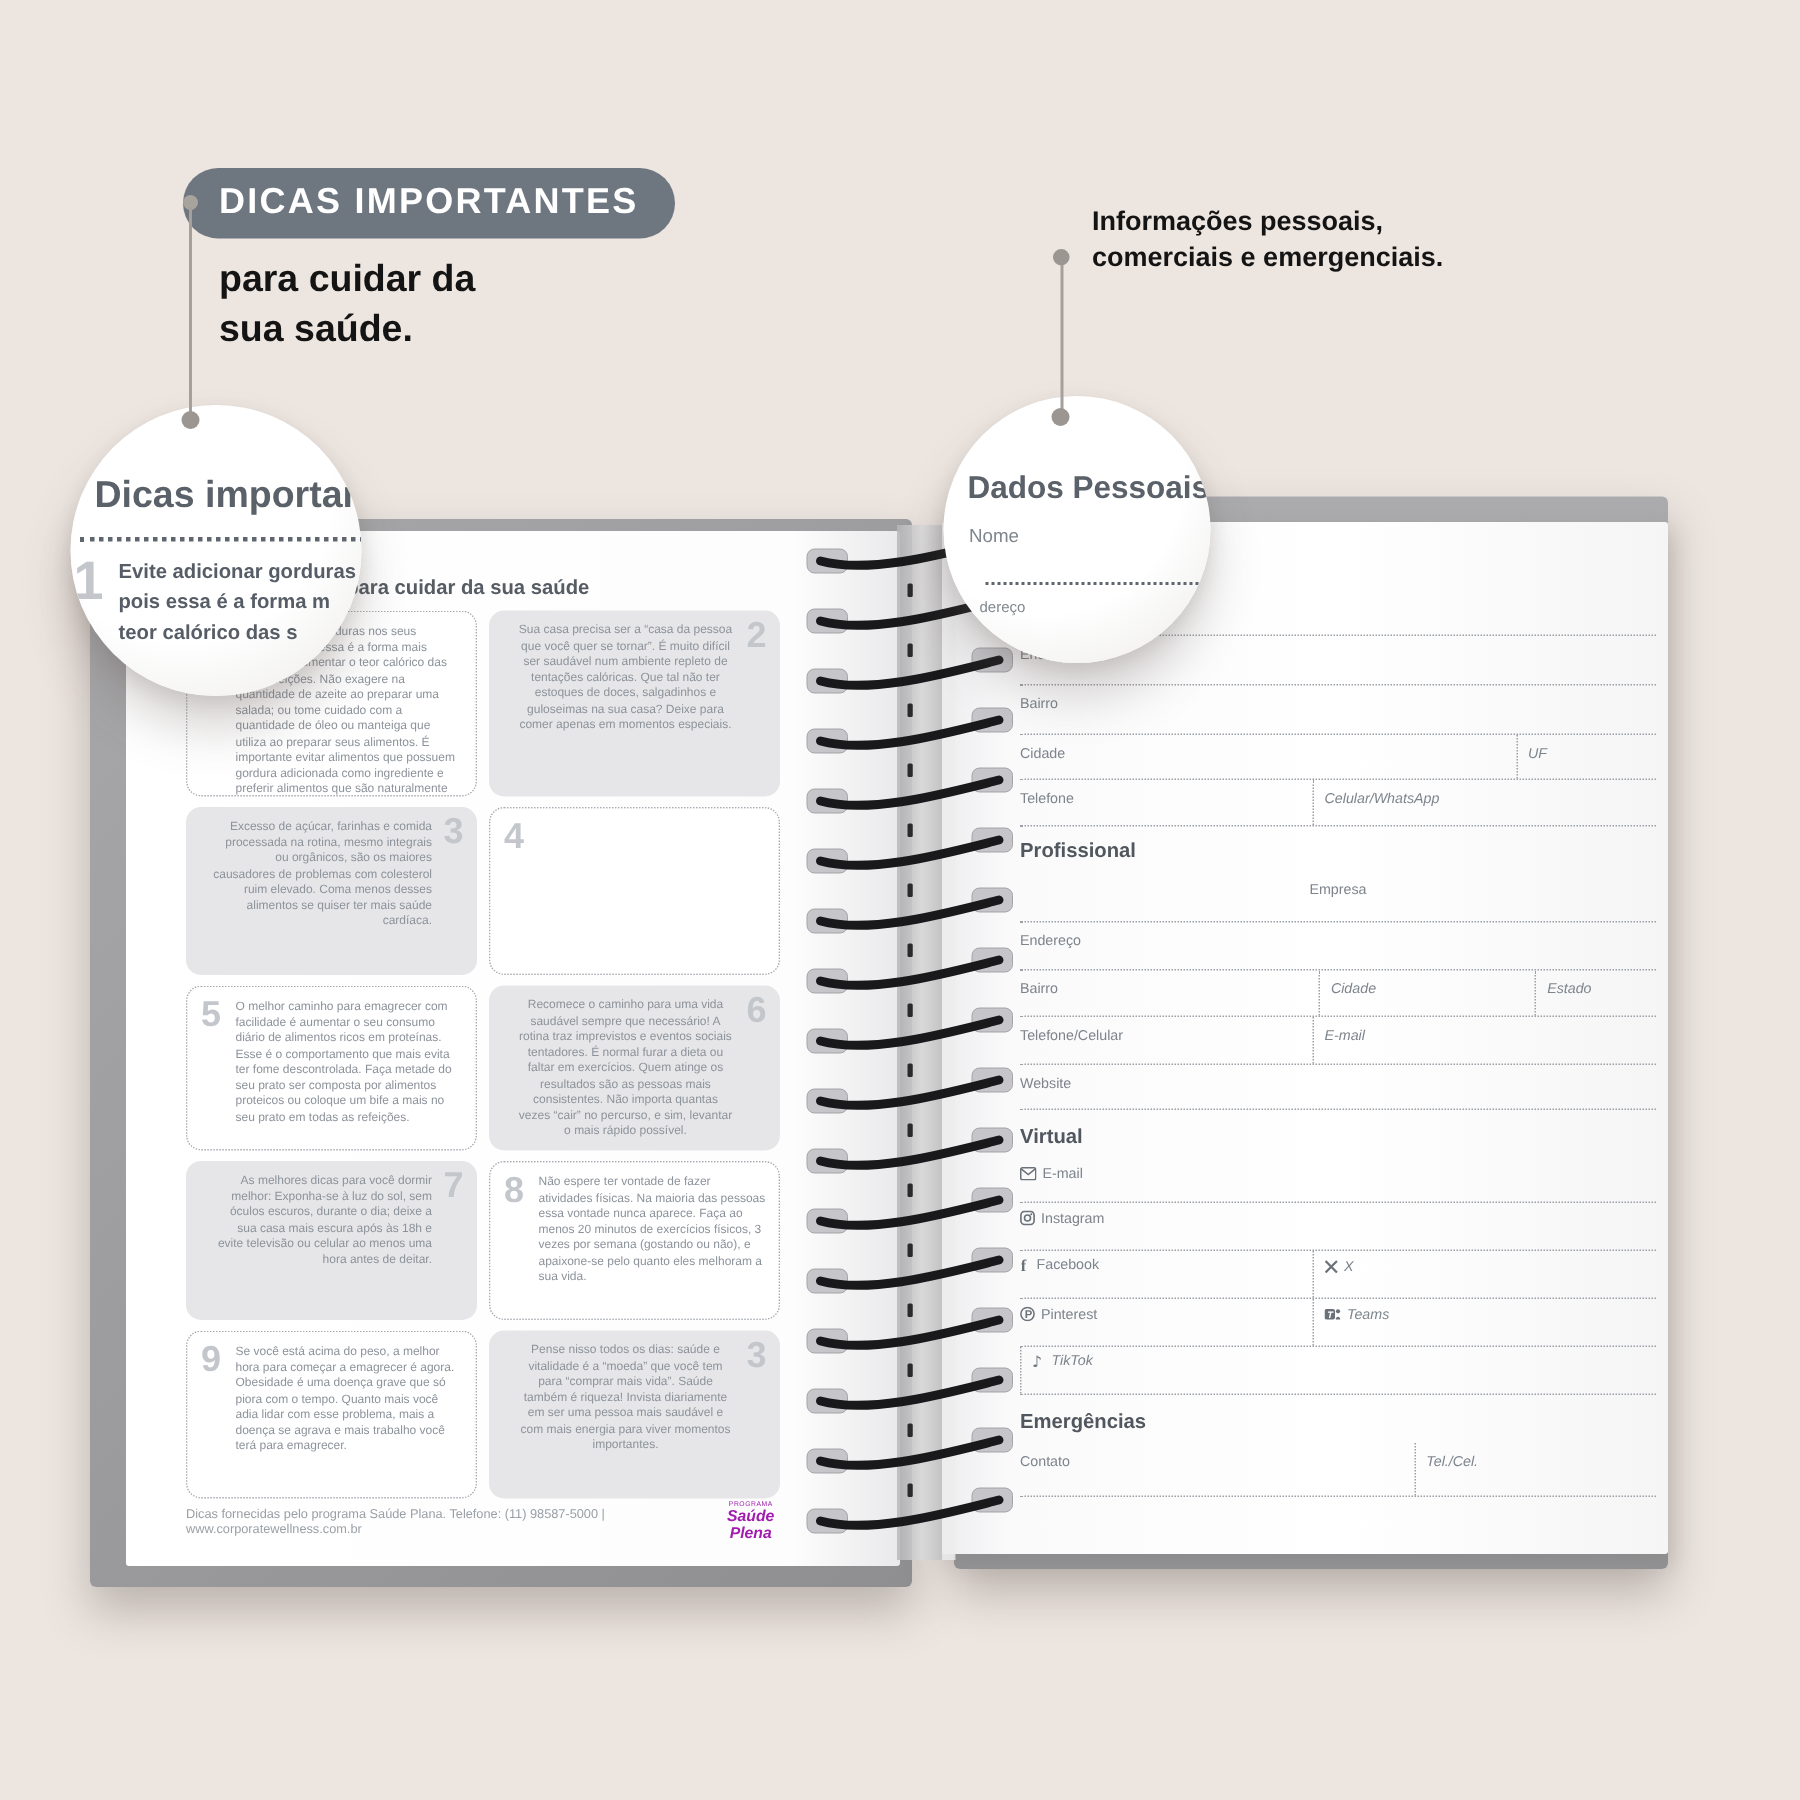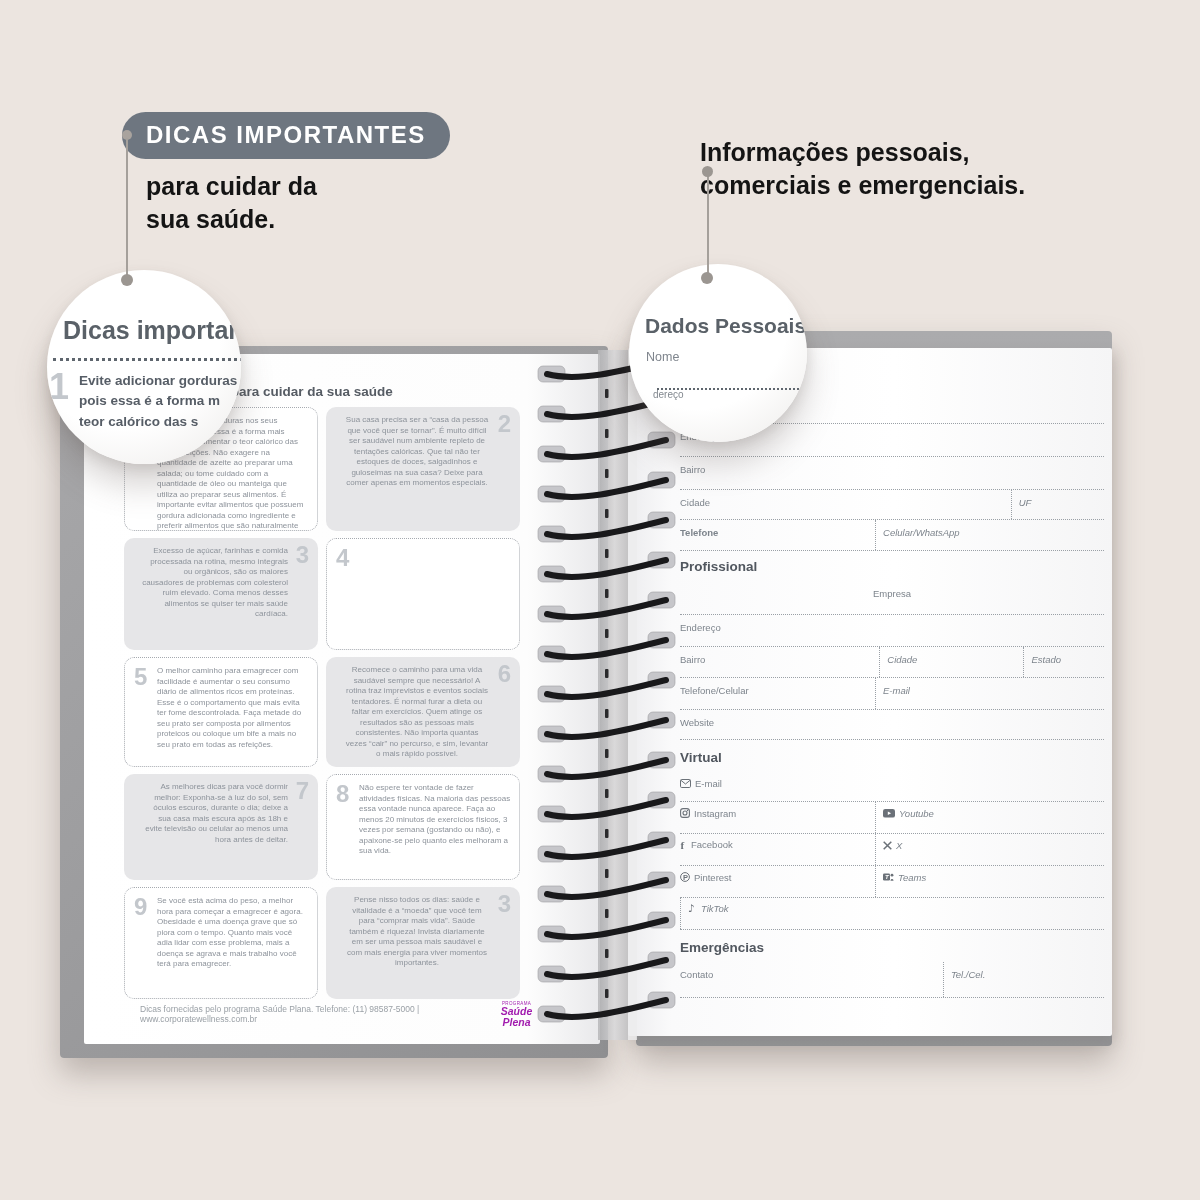--- a/index.html
+++ b/index.html
@@ -6,21 +6,21 @@
   html,body { width:1200px; height:1200px; }
   body { font-family:"Liberation Sans","DejaVu Sans",sans-serif; background:#ece5e0; overflow:hidden; }
   .stage { position:absolute; width:1200px; height:1200px; background:#ece5e0; }
 
   
   .pill { position:absolute; left:122px; top:112px; background:#6e7680; color:#fff;
           font-size:24px; font-weight:bold; letter-spacing:1.5px; padding:9px 24px 10px;
           border-radius:26px; white-space:nowrap; }
   .pill-dot { position:absolute; left:122px; top:130px; width:10px; height:10px; border-radius:50%; background:#a9a39e; z-index:41;}
   .sub-left { position:absolute; left:146px; top:170px; font-size:25px; font-weight:bold; color:#141414; line-height:1.3; }
-  .head-right { position:absolute; left:700px; top:136px; font-size:25px; font-weight:bold; color:#141414; line-height:1.32; }
+  .head-right { position:absolute; left:728px; top:136px; font-size:18px; font-weight:bold; color:#141414; line-height:1.32; }
   .vline { position:absolute; width:2px; background:#a5a09b; z-index:41; }
   .vline-left { left:126px; top:138px; height:142px; }
   .vline-right { left:707px; top:172px; height:106px; }
   .cdot { position:absolute; border-radius:50%; background:#9b9691; z-index:42; }
   .cdot-lb { left:121px; top:274px; width:12px; height:12px; }
   .cdot-rt { left:702px; top:166px; width:11px; height:11px; }
   .cdot-rb { left:701px; top:272px; width:12px; height:12px; }
 
   
   .cover { position:absolute; background:#9c9c9e; border-radius:4px;
@@ -39,21 +39,21 @@
   #tips { position:absolute; left:124px; top:407px; width:396px; display:grid; z-index:2;
           grid-template-columns:194px 194px; grid-template-rows:124px 112px 110px 106px 112px;
           column-gap:8px; row-gap:7px; }
   .tip { position:relative; padding:8px 8px; font-size:8px; line-height:1.32; color:#8d939b; overflow:hidden; }
   .t-dot  { border:1.5px dotted #a6aab0; border-radius:10px; background:#ffffff; }
   .t-gray { background:#e6e6e8; border-radius:10px; }
   .tip-num { position:absolute; font-size:24px; font-weight:bold; color:#c3c7cc; line-height:1; }
   .num-l { left:9px; top:7px; } .num-r { right:9px; top:5px; }
   .t-dot  .tip-text { padding-left:24px; display:block; }
   .t-gray .tip-text { padding:0 22px 0 10px; display:block; }
-  .lp-footer { position:absolute; left:124px; top:1000px; width:396px; display:flex; align-items:center; gap:8px; z-index:2;margin-left:16px; }
+  .lp-footer { position:absolute; left:124px; top:1000px; width:396px; display:flex; align-items:center; gap:8px; z-index:2; }
   .lp-footer-text { font-size:8.5px; color:#9aa0a6; flex:1; }
   .brand { text-align:center; color:#a21caf; line-height:1; }
   .brand .b0 { font-size:6px; letter-spacing:.5px; display:block; transform:scale(.75); }
   .brand .b1,.brand .b2 { display:block; font-size:10.5px; font-weight:bold; font-style:italic; }
 
   
   #form { position:absolute; left:680px; top:352px; width:424px; z-index:2; }
   .fheader { height:22px; font-size:13.5px; font-weight:bold; color:#51575f; }
   .frow { display:flex; border-bottom:1.3px dotted #9aa0a6; }
   .fcell { position:relative; padding-top:2px; }
@@ -73,21 +73,21 @@
   .mg-title { position:absolute; font-weight:bold; color:#5a6168; white-space:nowrap; }
   .bubble-left .mg-title { left:16px; top:46px; font-size:25px; }
   .mg-dotline { position:absolute; border-top:3px dotted #5f666e; }
   .bubble-left .mg-dotline { left:6px; top:88px; width:220px; }
   .mg-num { position:absolute; left:2px; top:96px; font-size:36px; font-weight:bold; color:#c3c7cc; }
   .mg-lines { position:absolute; left:32px; top:101px; font-size:13.5px; font-weight:bold; color:#565d66;
               line-height:1.5; white-space:nowrap; }
   .bubble-right .mg-title { left:16px; top:50px; font-size:21px; }
   .mg-nome { position:absolute; left:17px; top:86px; font-size:12.5px; color:#7f858d; }
   .bubble-right .mg-dotline { left:28px; top:124px; width:170px; border-top-width:2.5px; }
-  .mg-partial { position:absolute; left:24px; top:125px; font-size:10px; color:#82888f; }
+  .mg-partial { position:absolute; left:24px; top:136px; font-size:10px; color:#82888f; }
 </style>
 </head>
 <body>
 
 <div class="stage">
 
   <div class="pill">DICAS IMPORTANTES</div>
   <div class="pill-dot"></div>
   <div class="vline vline-left"></div>
   <div class="cdot cdot-lb"></div>
@@ -171,21 +171,21 @@
           <div class="fcell" style="width: 100%;"><span class="flabel">Endereço</span></div>
         </div>
         <div class="frow" style="height: 33px;">
           <div class="fcell" style="width: 100%;"><span class="flabel">Bairro</span></div>
         </div>
         <div class="frow" style="height: 30px;">
           <div class="fcell" style="width: 78%;"><span class="flabel">Cidade</span></div>
           <div class="fcell fcell-sep" style="width: 22%;"><span class="flabel">UF</span></div>
         </div>
         <div class="frow" style="height: 31px;">
-          <div class="fcell" style="width: 46%; font-weight: bold;"><span class="flabel">Telefone</span></div>
+          <div class="fcell" style="width: 46%;"><span class="flabel">Telefone</span></div>
           <div class="fcell fcell-sep" style="width: 54%;"><span class="flabel">Celular/WhatsApp</span></div>
         </div>
       </div>
       <div class="fsection" style="margin-top: 8px;">
         <div class="fheader">Profissional</div>
         <div class="frow" style="height: 34px;">
           <div class="fcell" style="width: 100%; text-align: center;"><span class="flabel">Empresa</span></div>
         </div>
         <div class="frow" style="height: 32px;">
           <div class="fcell" style="width: 100%;"><span class="flabel">Endereço</span></div>
@@ -214,26 +214,20 @@
               </span>E-mail</span></div>
         </div>
         <div class="frow" style="height: 32px;">
           <div class="fcell" style="width: 46%;"><span class="flabel"><span class="ficon">
                 <svg width="10" height="10" viewBox="0 0 10 10">
                   <rect x="0.6" y="0.6" width="8.8" height="8.8" rx="2.5" fill="none" stroke="currentColor" stroke-width="1.1"></rect>
                   <circle cx="5" cy="5" r="2" fill="none" stroke="currentColor" stroke-width="1.1"></circle>
                   <circle cx="7.5" cy="2.5" r="0.7" fill="currentColor"></circle>
                 </svg>
               </span>Instagram</span></div>
-          <div class="fcell fcell-sep" style="width: 54%;"><span class="flabel"><span class="ficon">
-                <svg width="12" height="9" viewBox="0 0 12 9">
-                  <rect width="12" height="8.6" rx="2.2" fill="currentColor"></rect>
-                  <path d="M4.8 2.5 L8.1 4.3 L4.8 6.1 Z" fill="#ffffff"></path>
-                </svg>
-              </span>Youtube</span></div>
         </div>
         <div class="frow" style="height: 32px;">
           <div class="fcell" style="width: 46%;"><span class="flabel"><span class="ficon">
                 <svg width="7" height="11" viewBox="0 0 7 11">
                   <text x="0.5" y="9.5" font-size="11" font-family="Liberation Serif,serif" font-weight="bold" fill="currentColor">f</text>
                 </svg>
               </span>Facebook</span></div>
           <div class="fcell fcell-sep" style="width: 54%;"><span class="flabel"><span class="ficon">
                 <svg width="9" height="9" viewBox="0 0 9 9">
                   <path d="M0.7 0.7 L8.3 8.3 M8.3 0.7 L0.7 8.3" stroke="currentColor" stroke-width="1.5"></path>

